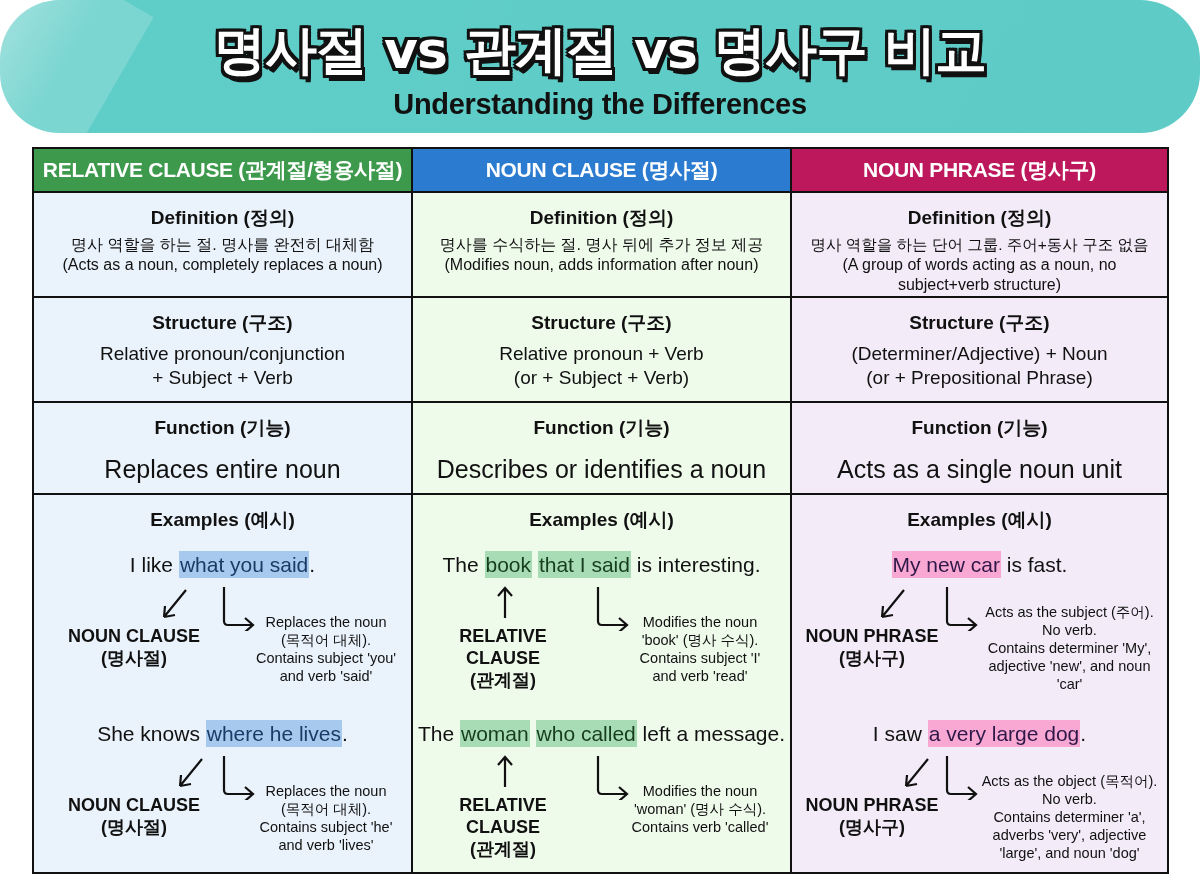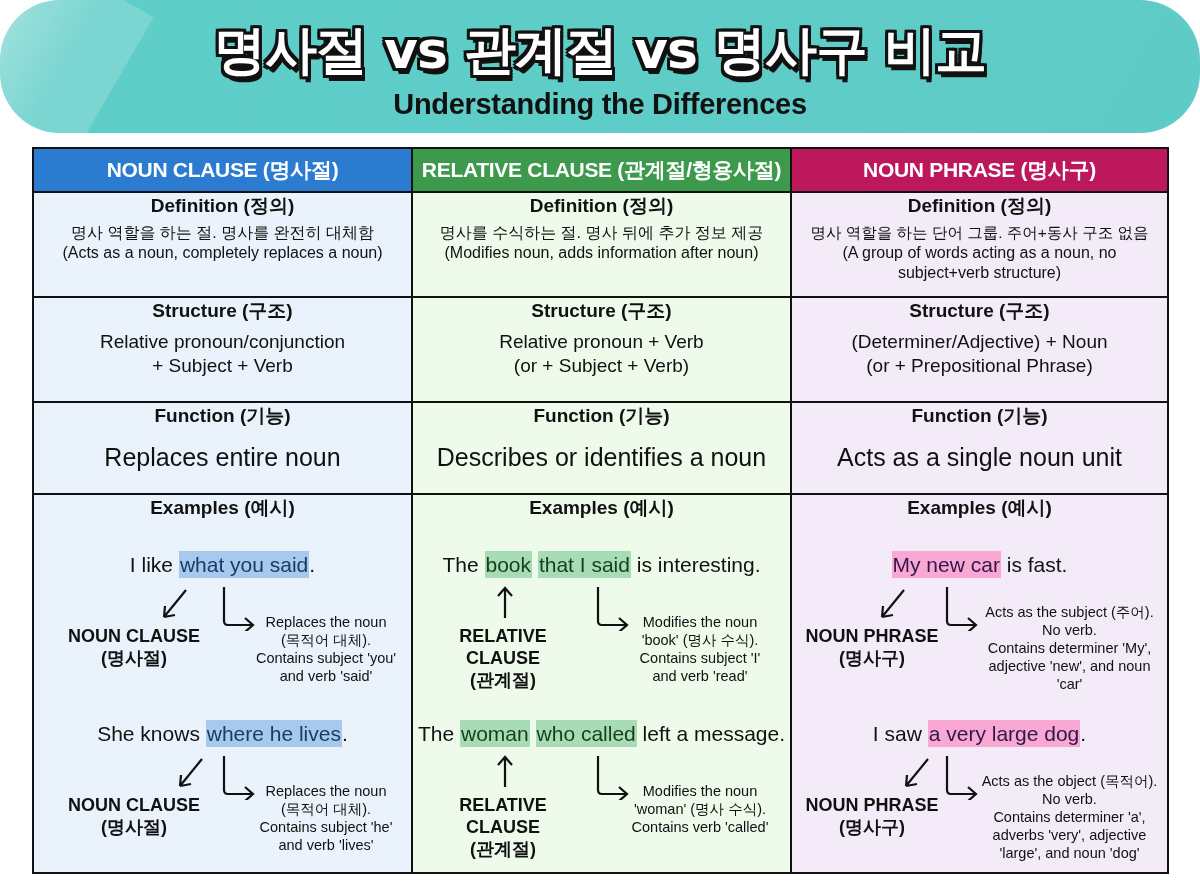--- a/index.html
+++ b/index.html
@@ -36,21 +36,21 @@
     grid-template-columns: 379px 379px 375px;
     grid-template-rows: 44px 105px 105px 92px 1fr;
   }
   .cell { border-right: 2px solid #111; border-bottom: 2px solid #111; text-align: center; position: relative; }
   .cell.last-col { border-right: none; }
   .cell.last-row { border-bottom: none; }
   .hdr { color: #fff; font-size: 21px; font-weight: bold; display: flex; align-items: center; justify-content: center; letter-spacing: -0.3px; }
   .c1 { background: #eaf2fb; }
   .c2 { background: #eefaea; }
   .c3 { background: #f3ecf8; }
-  .sec-title { font-weight: bold; font-size: 19px; }
+  .sec-title { font-weight: bold; font-size: 19px; margin-top: 12px; }
   .kr-line { font-size: 16px; margin-top: 4px; line-height: 20px; }
   .en-line { font-size: 16px; line-height: 20px; }
   .struct-text { font-size: 19px; line-height: 24px; margin-top: 6px; }
   .func-text { font-size: 25px; margin-top: 14px; }
 
   .example { position: absolute; left: 0; width: 100%; height: 170px; }
   .sentence { position: absolute; left: 0; width: 100%; text-align: center; font-size: 21px; top: 0; white-space: nowrap; }
   .hl { padding: 2px 1px; }
   .hl-blue { background: #a8c9ee; color: #1a3b66; }
   .hl-green { background: #a8dcb4; color: #173d1f; }
@@ -62,22 +62,22 @@
 </head>
 <body>
 
 <div class="banner">
   <div class="title">명사절 vs 관계절 vs 명사구 비교</div>
   <div class="subtitle">Understanding the Differences</div>
 </div>
 
 <div class="table">
 
+  <div class="cell hdr" style="background:#3d9a4c">RELATIVE CLAUSE (관계절/형용사절)</div>
   <div class="cell hdr" style="background:#2b7bd0">NOUN CLAUSE (명사절)</div>
-  <div class="cell hdr" style="background:#3d9a4c">RELATIVE CLAUSE (관계절/형용사절)</div>
   <div class="cell hdr last-col" style="background:#be185d">NOUN PHRASE (명사구)</div>
 
   <div class="cell c1">
     <div class="sec-title">Definition (정의)</div>
     <div class="kr-line">명사 역할을 하는 절. 명사를 완전히 대체함</div>
     <div class="en-line">(Acts as a noun, completely replaces a noun)</div>
   </div>
   <div class="cell c2">
     <div class="sec-title">Definition (정의)</div>
     <div class="kr-line">명사를 수식하는 절. 명사 뒤에 추가 정보 제공</div>

